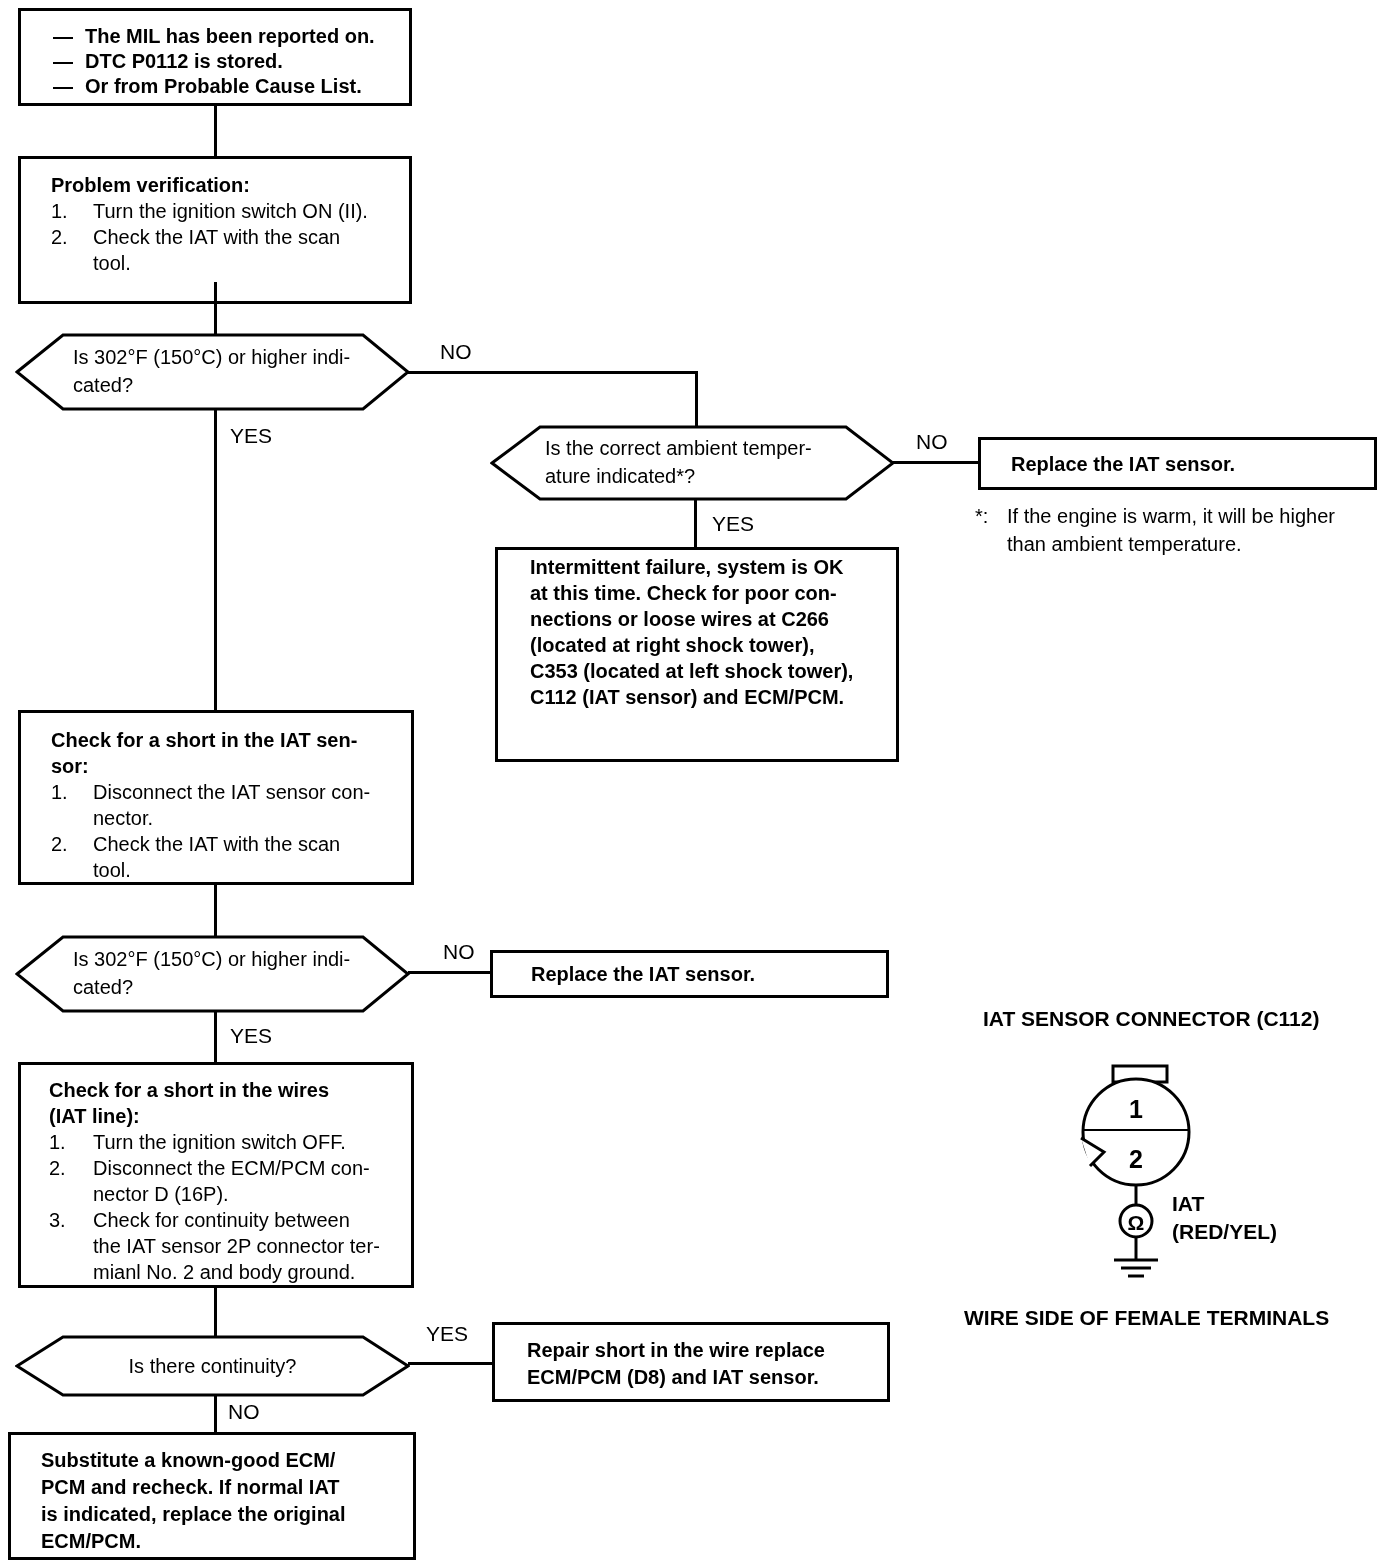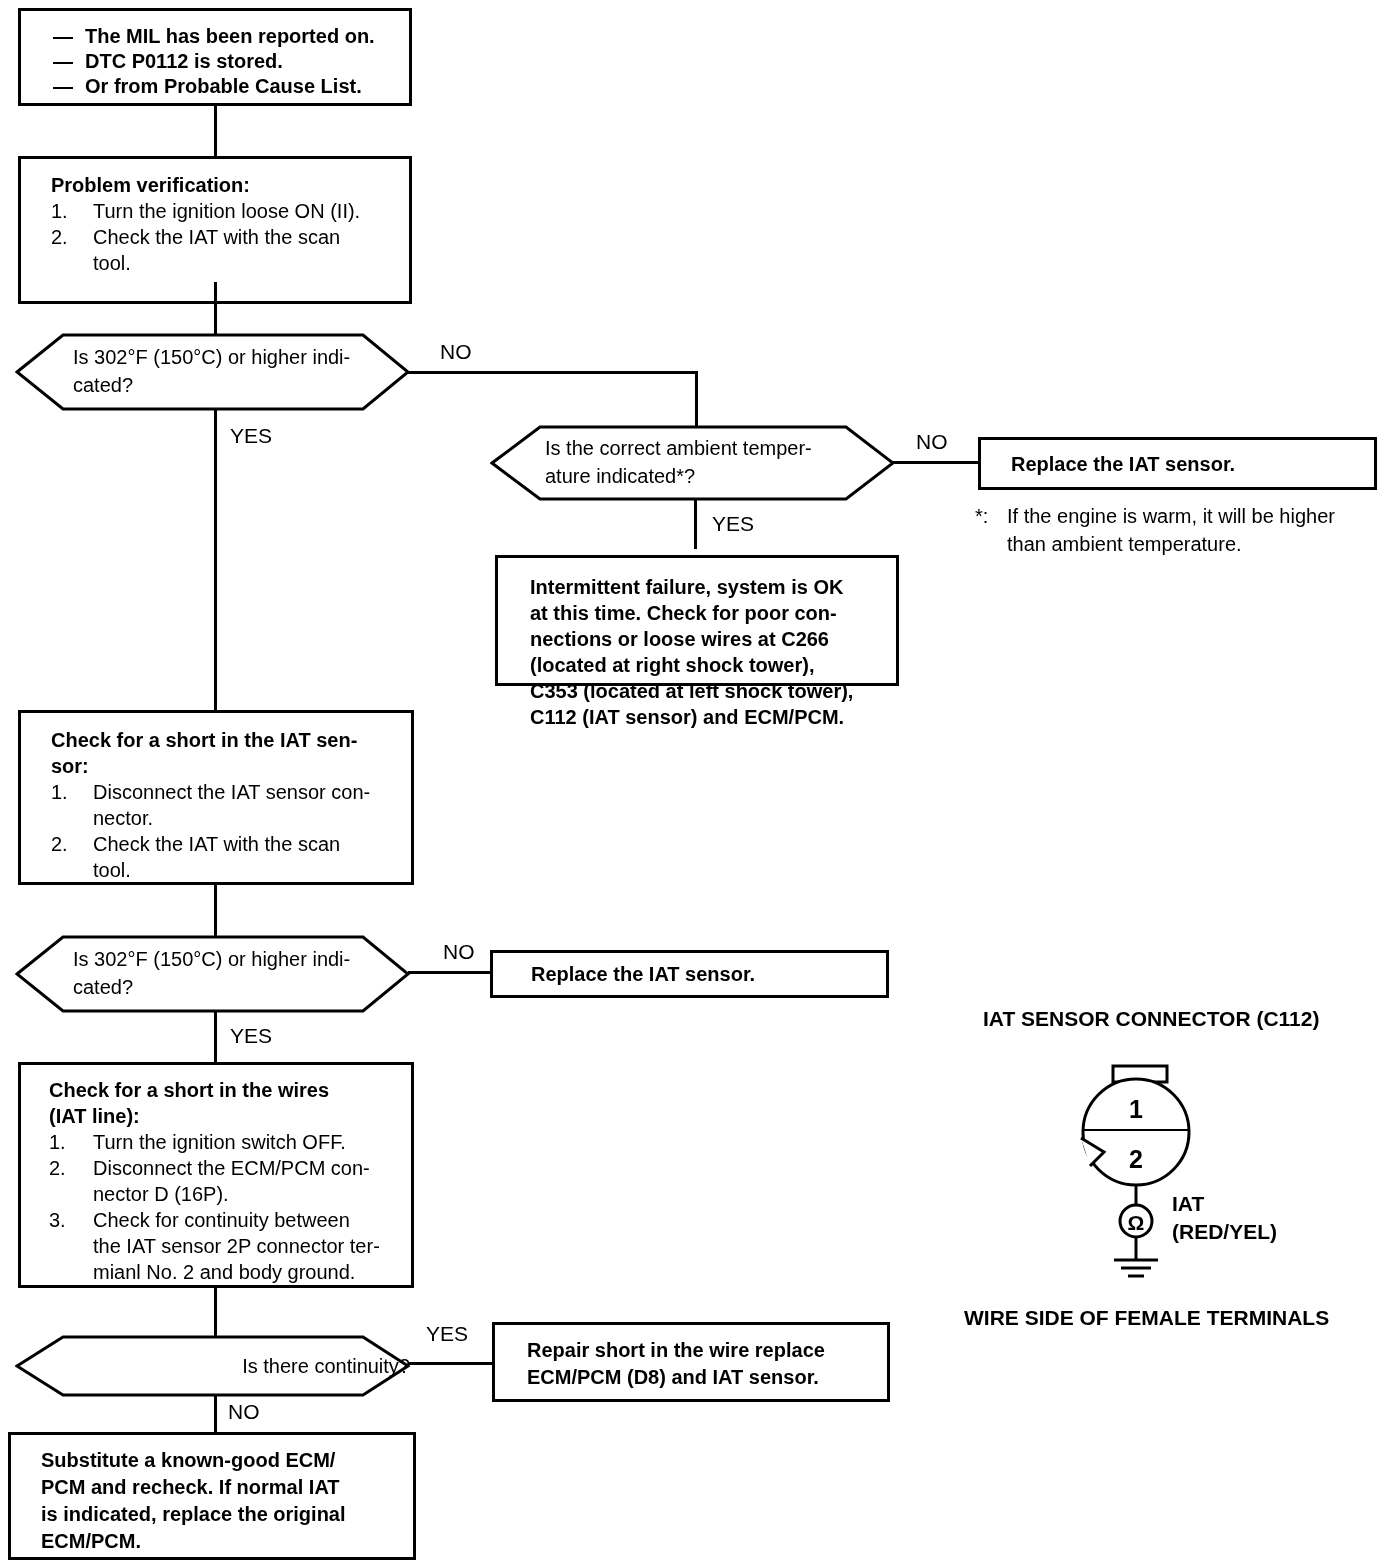--- a/index.html
+++ b/index.html
@@ -51,21 +51,21 @@
       <span>Or from Probable Cause List.</span>
     </div>
   </div>
 
   <div class="line" style="left:214px; top:104px; width:3px; height:54px;"></div>
 
   <div class="box" style="left:18px; top:156px; width:394px; height:148px; padding:13px 8px 0 30px;">
     <div class="bold">Problem verification:</div>
     <div class="step">
       <span class="n" style="width:42px;">1.</span>
-      <span class="t">Turn the ignition loose ON (II).</span>
+      <span class="t">Turn the ignition switch ON (II).</span>
     </div>
     <div class="step">
       <span class="n" style="width:42px;">2.</span>
       <span class="t">Check the IAT with the scan
 tool.</span>
     </div>
   </div>
 
   <div class="line" style="left:214px; top:282px; width:3px; height:53px;"></div>
 
@@ -101,21 +101,21 @@
 
   <div class="note" style="left:975px; top:502px; width:415px;">
     <span class="mark">*:</span>
     <span class="pre">If the engine is warm, it will be higher
 than ambient temperature.</span>
   </div>
 
   <div class="lbl" style="left:712px; top:512px;">YES</div>
   <div class="line" style="left:694px; top:499px; width:3px; height:50px;"></div>
 
-  <div class="box bold" style="left:495px; top:547px; width:404px; height:131px; padding:16px 8px 0 32px;margin-top:8px;">
+  <div class="box bold" style="left:495px; top:547px; width:404px; height:215px; padding:4px 8px 0 32px;">
     <div class="pre">Intermittent failure, system is OK
 at this time. Check for poor con-
 nections or loose wires at C266
 (located at right shock tower),
 C353 (located at left shock tower),
 C112 (IAT sensor) and ECM/PCM.</div>
   </div>
 
   <div class="box" style="left:18px; top:710px; width:396px; height:175px; padding:14px 8px 0 30px;">
     <div class="bold pre">Check for a short in the IAT sen-
@@ -171,21 +171,21 @@
 mianl No. 2 and body ground.</span>
     </div>
   </div>
 
   <div class="line" style="left:214px; top:1286px; width:3px; height:51px;"></div>
 
   <div class="hex" style="left:15px; top:1335px; width:395px; height:62px;">
     <svg width="395" height="62" viewBox="0 0 395 62">
       <polygon points="2,31 48,2 348,2 393,31 348,60 48,60" fill="#fff" stroke="#000" stroke-width="3"></polygon>
     </svg>
-    <div class="q" style="left:0; top:17px; width:100%; text-align:right;">Is there continuity?</div>
+    <div class="q" style="left:0; top:17px; width:100%; text-align:center;">Is there continuity?</div>
   </div>
 
   <div class="lbl" style="left:426px; top:1322px;">YES</div>
   <div class="line" style="left:408px; top:1362px; width:86px; height:3px;"></div>
 
   <div class="box bold" style="left:492px; top:1322px; width:398px; height:80px; padding:12px 6px 0 32px; line-height:27px;">
     <div class="pre">Repair short in the wire replace
 ECM/PCM (D8) and IAT sensor.</div>
   </div>
 

